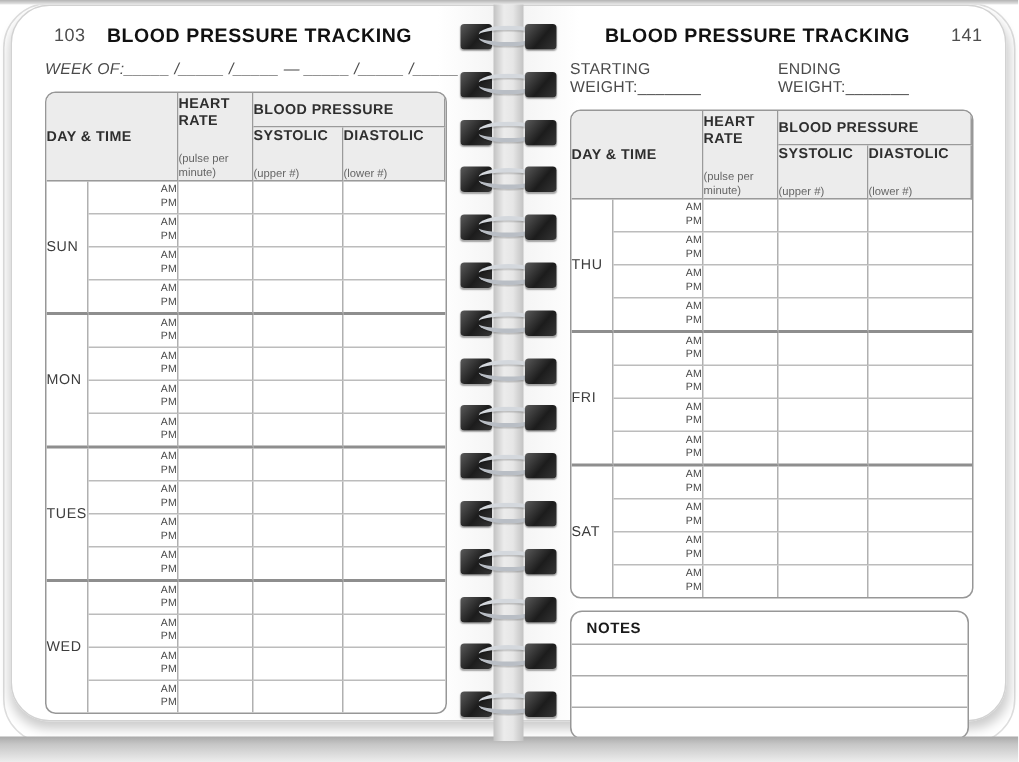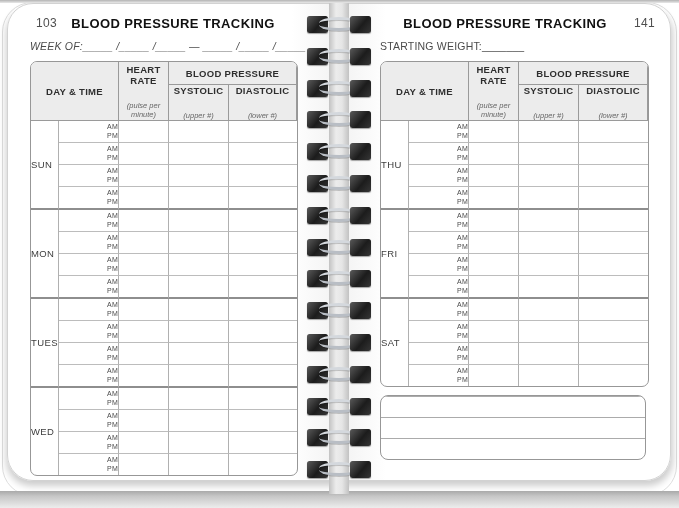--- a/index.html
+++ b/index.html
@@ -38,28 +38,28 @@
              letter-spacing:0.2px;font-style:italic;}
   .weights-line{display:flex;justify-content:space-between;margin-top:6px;
                 padding:0 24px 0 40px;font-size:10.5px;color:#4a4a4a;letter-spacing:0.2px;}
   .table-wrap{border:1.5px solid #979797;border-radius:7px;overflow:hidden;margin-top:9px;
               background:#fff;}
   .wrap-left{margin-left:22px;width:266px;}
   .wrap-right{margin-left:40px;width:267px;}
   table.bp{border-collapse:separate;border-spacing:0;width:100%;table-layout:fixed;}
   .c-day{width:28px;} .c-ampm{width:60px;} .c-hr{width:50px;} .c-sys{width:60px;}
   table.bp th{background:#ececec;border-bottom:1px solid #9a9a9a;border-right:1px solid #9a9a9a;
-              font-size:9.5px;font-weight:bold;color:#2e2e2e;text-align:center;
+              font-size:9.5px;font-weight:bold;color:#2e2e2e;text-align:left;
               letter-spacing:0.3px;padding:0;}
   th.th-daytime{height:50px;}
   th.th-hr{height:50px;}
   tr.hrow-top th{height:22px;}
   tr.hrow-bot th{height:26px;}
   th.th-bp,th.th-dia{border-right:none;}
-  .th-sub{display:block;font-weight:normal;font-style:italic;font-size:7.5px;color:#666;
+  .th-sub{display:block;font-weight:normal;font-size:7.5px;color:#666;
           letter-spacing:0;margin-top:15px;}
   table.bp td{border-right:1px solid #b0b0b0;border-bottom:1px solid #bcbcbc;padding:0;
               height:21px;background:transparent;}
   table.bp td:last-child{border-right:none;}
   td.day-cell{font-size:9.5px;color:#3d3d3d;text-align:left;vertical-align:middle;
               letter-spacing:0.4px;border-right:1px solid #b0b0b0;}
   td.ampm-cell{text-align:right;vertical-align:middle;padding-right:4px;}
   .ampm{display:block;font-size:7px;line-height:8.5px;color:#4a4a4a;letter-spacing:0.2px;}
   tbody.day-block:not(:last-child) tr:last-child td,
   tbody.day-block:not(:last-child) td.day-cell{border-bottom:2px solid #8e8e8e;}
@@ -272,20 +272,21 @@
     </div>
   </div>
 
   <div class="page page-right">
     <div class="page-header">
       <span class="page-num num-right">141</span>
       <div class="page-title">BLOOD PRESSURE TRACKING</div>
     </div>
     <div class="weights-line">
       <span>STARTING WEIGHT:_______</span>
+      <span>ENDING WEIGHT:_______</span>
     </div>
     <div class="table-wrap wrap-right">
       <table class="bp" id="right-table">
         <colgroup>
             <col class="c-day">
             <col class="c-ampm">
             <col class="c-hr">
             <col class="c-sys">
             <col>
           </colgroup>
@@ -422,20 +423,21 @@
                 <span class="ampm">PM</span>
               </td>
               <td></td>
               <td></td>
               <td></td>
             </tr>
           </tbody>
         </table>
     </div>
     <div class="notes-box" id="notes-box">
+      <div class="notes-label">NOTES</div>
     <div class="notes-line"></div>
         <div class="notes-line"></div>
         <div class="notes-line"></div>
       </div>
   </div>
 
   <div class="spine"></div>
   <div id="coils">
       <div class="coil" style="top: 14px;">
         <div class="hole hole-l"></div>

